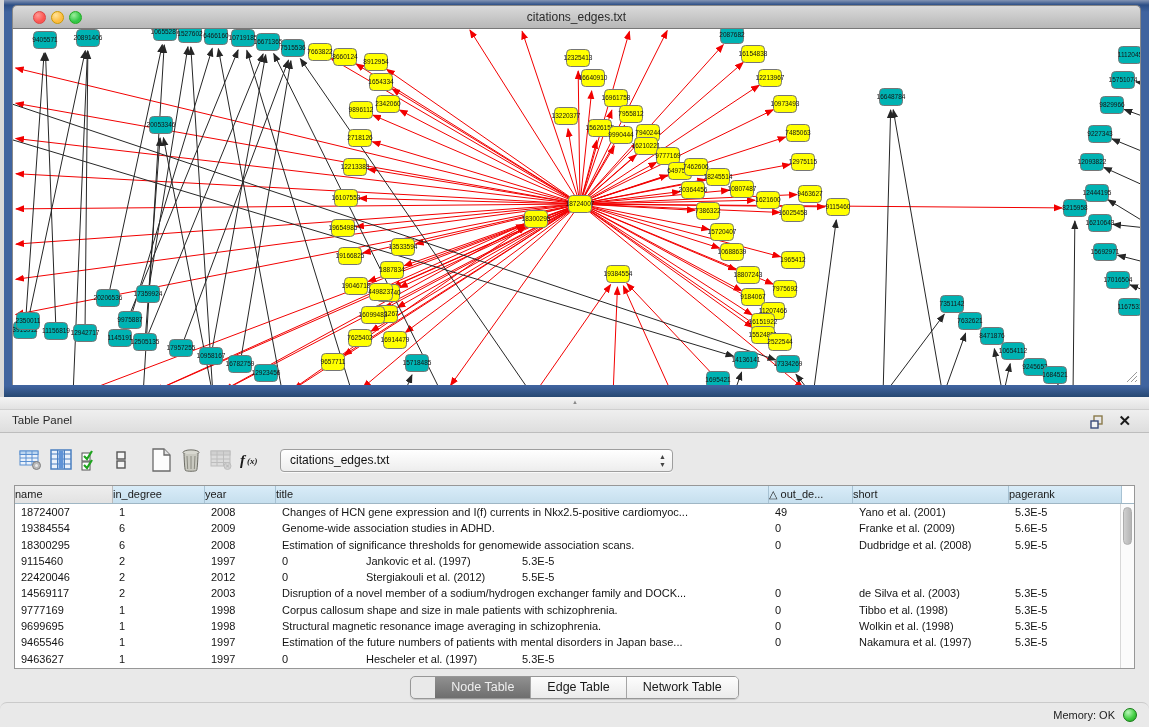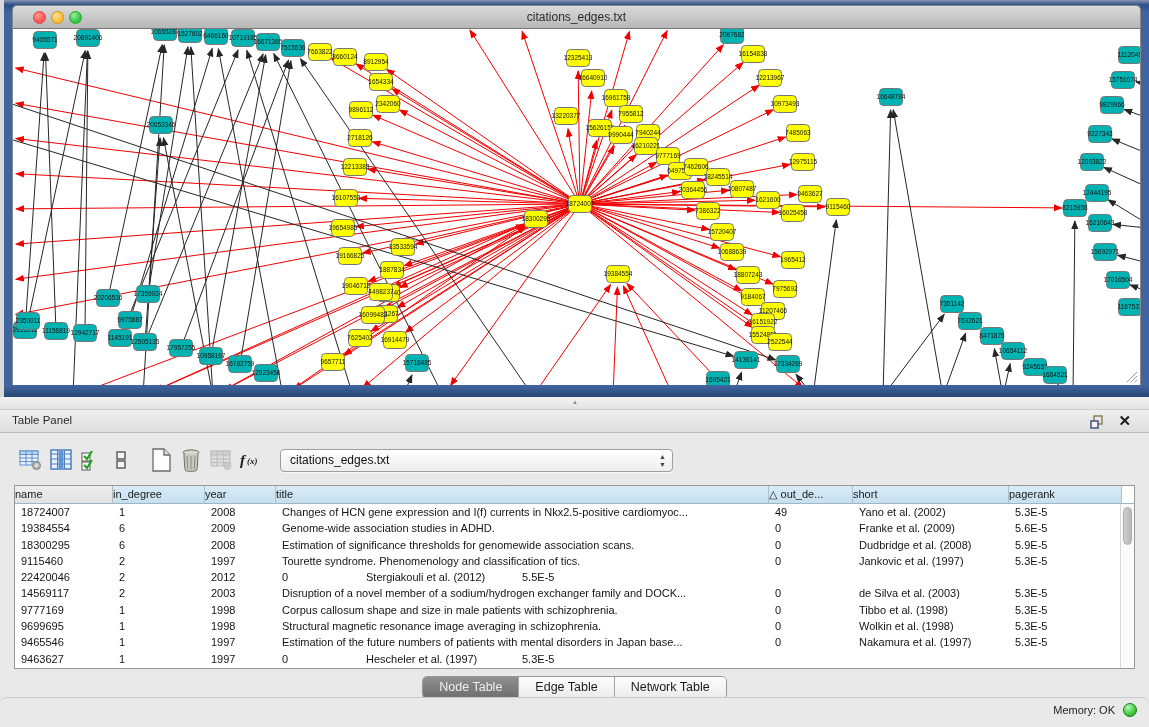--- a/index.html
+++ b/index.html
@@ -61,28 +61,28 @@
   .td { font-size:11px; color:#141414; line-height:16px; padding-left:6px;
     overflow:hidden; white-space:nowrap; flex:none; }
   .vscroll { position:absolute; top:18px; right:0; bottom:0; width:14px; background:#fbfbfb;
     border-left:1px solid #d8d8d8; }
   .vthumb { position:absolute; top:3px; left:2px; width:9px; height:38px; border-radius:5px;
     background:linear-gradient(90deg,#cfcfcf,#b5b5b5); border:1px solid #adadad; }
 
   
   .tabs-row { position:absolute; top:243px; left:0; right:0; text-align:center; }
   .seg-group { display:inline-flex; border:1px solid #979797; border-radius:5px; overflow:hidden;
-    box-shadow:0 1px 1px rgba(0,0,0,.15); }
+    box-shadow:0 1px 1px rgba(0,0,0,.15);padding-left:24px; }
   .seg { font-size:12.5px; padding:3px 16px 4px; background:linear-gradient(#fdfdfd,#ebebeb);
     color:#1a1a1a; border-right:1px solid #a5a5a5; cursor:pointer; }
   .seg:last-child { border-right:none; }
   .seg.active { background:linear-gradient(#909090,#6e6e6e); color:#efefef; }
 
   
-  .status-bar { position:absolute; left:0; right:0; bottom:0; height:30px; border-top:1px solid #cacaca;
+  .status-bar { position:absolute; left:0; right:0; bottom:0; height:25px; border-top:1px solid #cacaca;
     background:#e9e9e9;border-radius:7px; }
   .memory-label { position:absolute; right:34px; top:6px; font-size:11px; color:#222; }
   .memory-dot { position:absolute; right:12px; top:5px; width:14px; height:14px; border-radius:50%;
     background:radial-gradient(circle at 35% 28%,#b8f7b8,#44cf44 55%,#1f9b1f); border:1px solid #157a15; }
 </style>
 </head>
 <body>
 
 <div class="network-window">
   <div class="left-gutter"></div>
@@ -747,21 +747,21 @@
           <div class="th" style="width: 156px;">short</div>
           <div class="th" style="width: 113px;">pagerank</div>
         </div>
       <div class="tbl-body" id="tbody">
           <div class="tr">
             <div class="td" style="width: 98px;">18724007</div>
             <div class="td" style="width: 92px;">1</div>
             <div class="td" style="width: 71px;">2008</div>
             <div class="td" style="width: 493px;">Changes of HCN gene expression and I(f) currents in Nkx2.5-positive cardiomyoc...</div>
             <div class="td" style="width: 84px;">49</div>
-            <div class="td" style="width: 156px;">Yano et al. (2002)</div>
+            <div class="td" style="width: 156px;">Yano et al. (2001)</div>
             <div class="td" style="width: 113px;">5.3E-5</div>
           </div>
           <div class="tr">
             <div class="td" style="width: 98px;">19384554</div>
             <div class="td" style="width: 92px;">6</div>
             <div class="td" style="width: 71px;">2009</div>
             <div class="td" style="width: 493px;">Genome-wide association studies in ADHD.</div>
             <div class="td" style="width: 84px;">0</div>
             <div class="td" style="width: 156px;">Franke et al. (2009)</div>
             <div class="td" style="width: 113px;">5.6E-5</div>
@@ -772,21 +772,20 @@
             <div class="td" style="width: 71px;">2008</div>
             <div class="td" style="width: 493px;">Estimation of significance thresholds for genomewide association scans.</div>
             <div class="td" style="width: 84px;">0</div>
             <div class="td" style="width: 156px;">Dudbridge et al. (2008)</div>
             <div class="td" style="width: 113px;">5.9E-5</div>
           </div>
           <div class="tr">
             <div class="td" style="width: 98px;">9115460</div>
             <div class="td" style="width: 92px;">2</div>
             <div class="td" style="width: 71px;">1997</div>
-            <div class="td" style="width: 493px;">Tourette syndrome. Phenomenology and classification of tics.</div>
             <div class="td" style="width: 84px;">0</div>
             <div class="td" style="width: 156px;">Jankovic et al. (1997)</div>
             <div class="td" style="width: 113px;">5.3E-5</div>
           </div>
           <div class="tr">
             <div class="td" style="width: 98px;">22420046</div>
             <div class="td" style="width: 92px;">2</div>
             <div class="td" style="width: 71px;">2012</div>
             <div class="td" style="width: 84px;">0</div>
             <div class="td" style="width: 156px;">Stergiakouli et al. (2012)</div>

